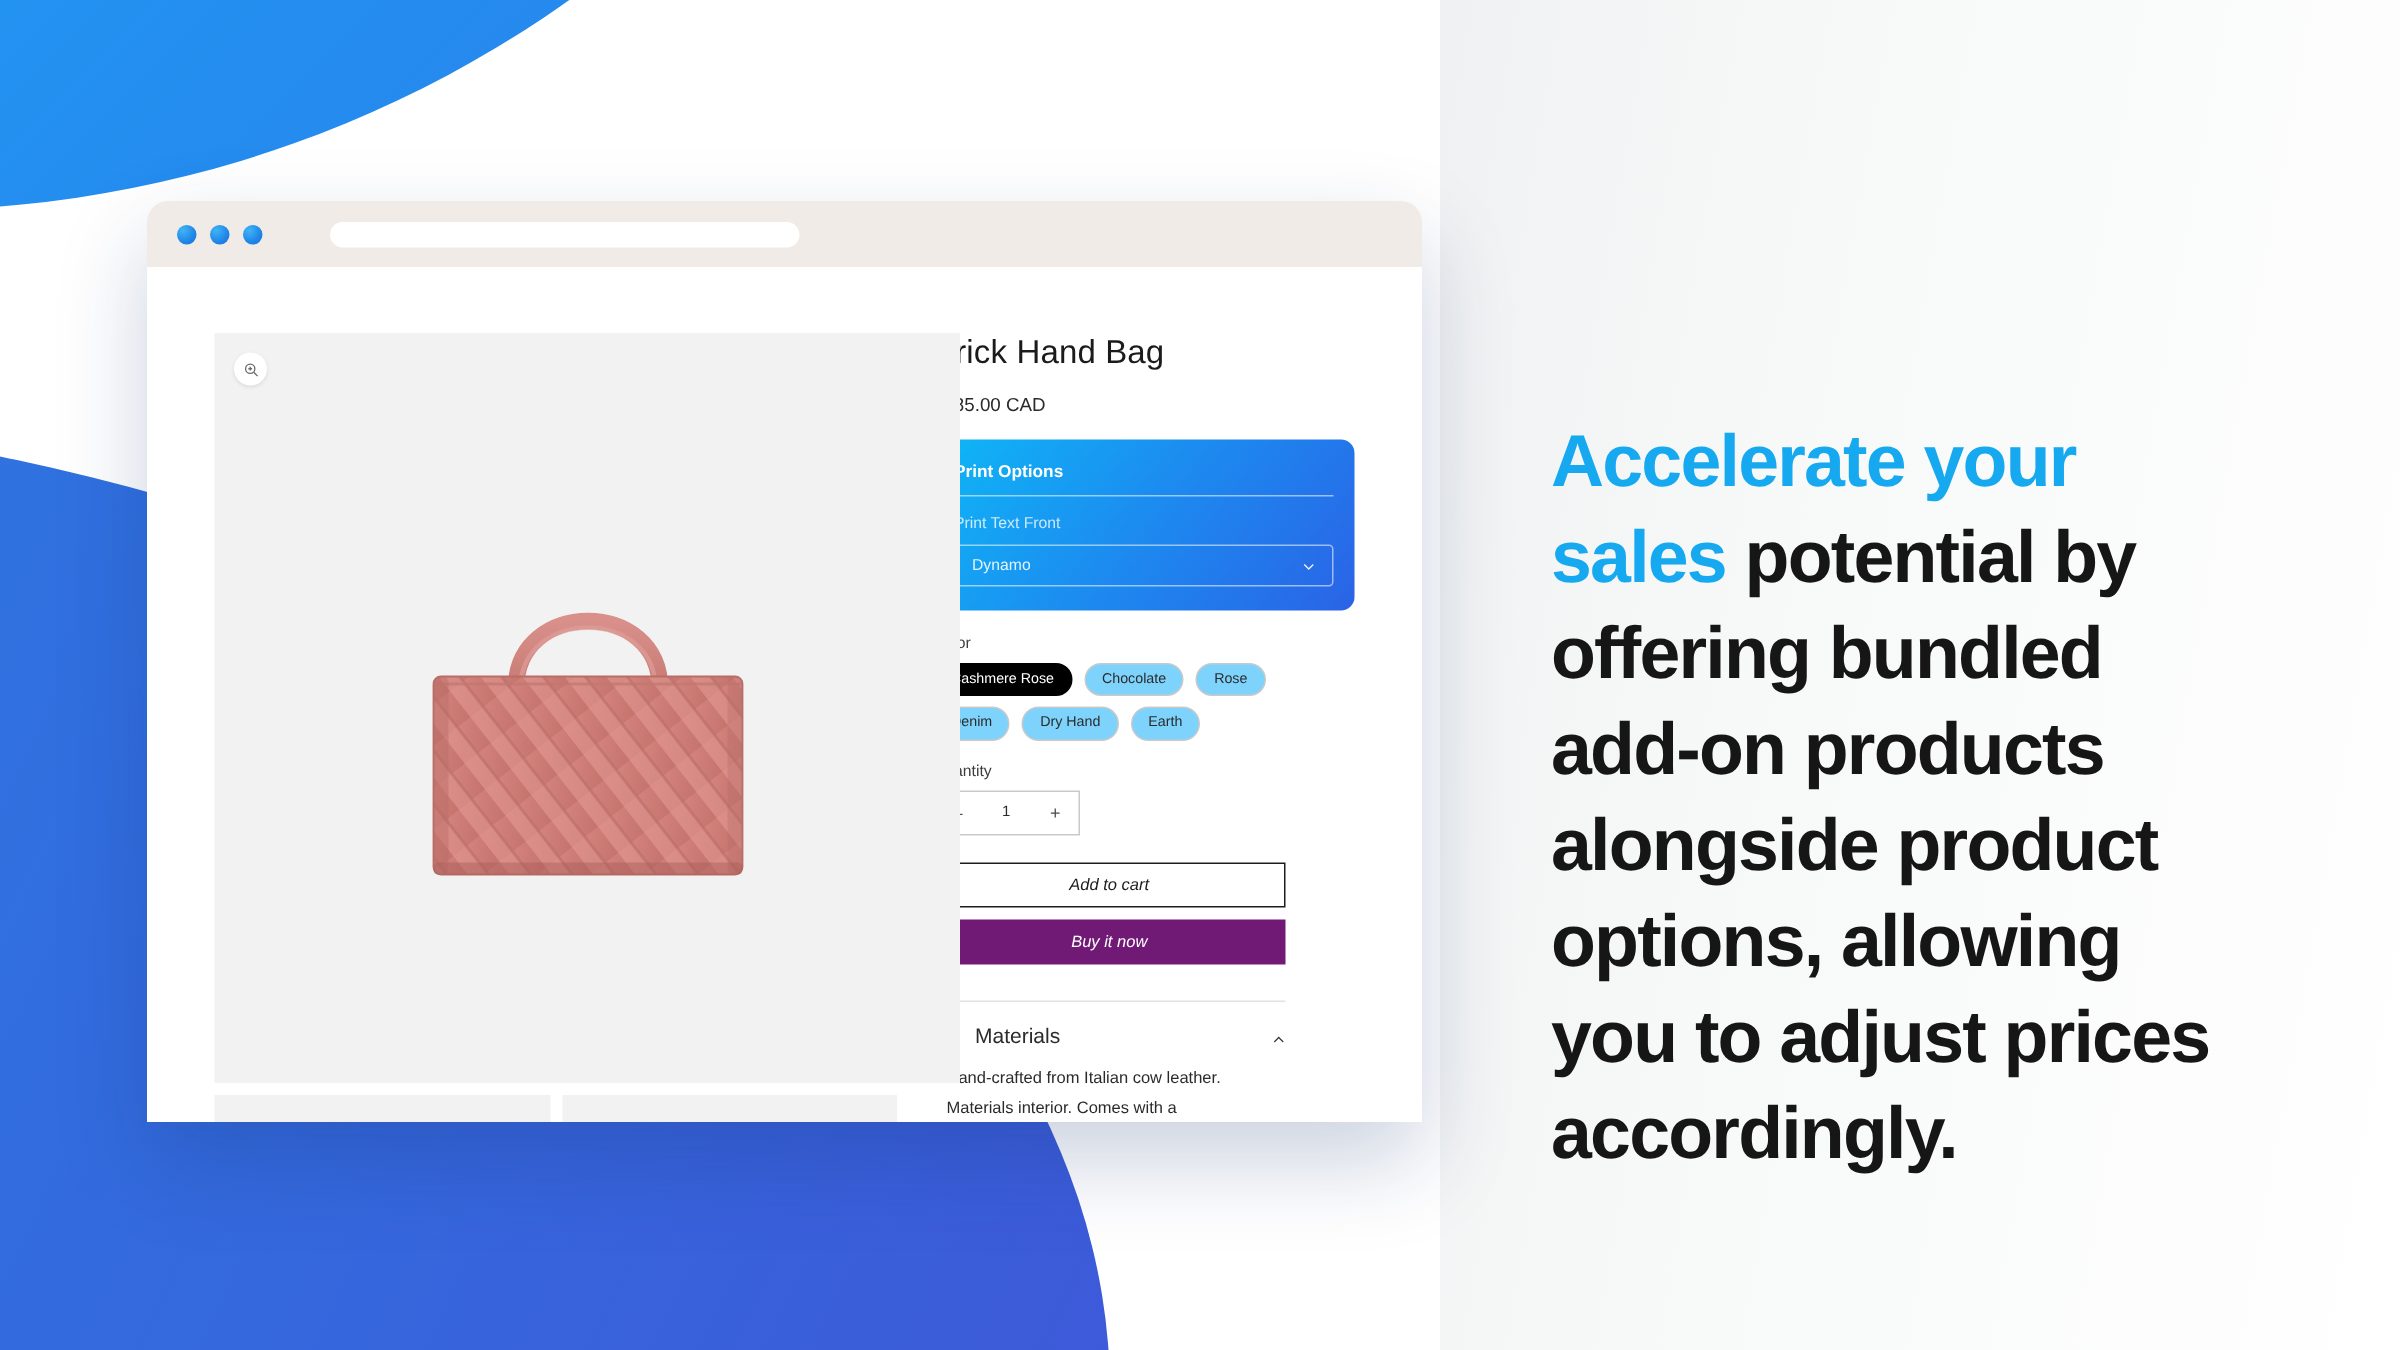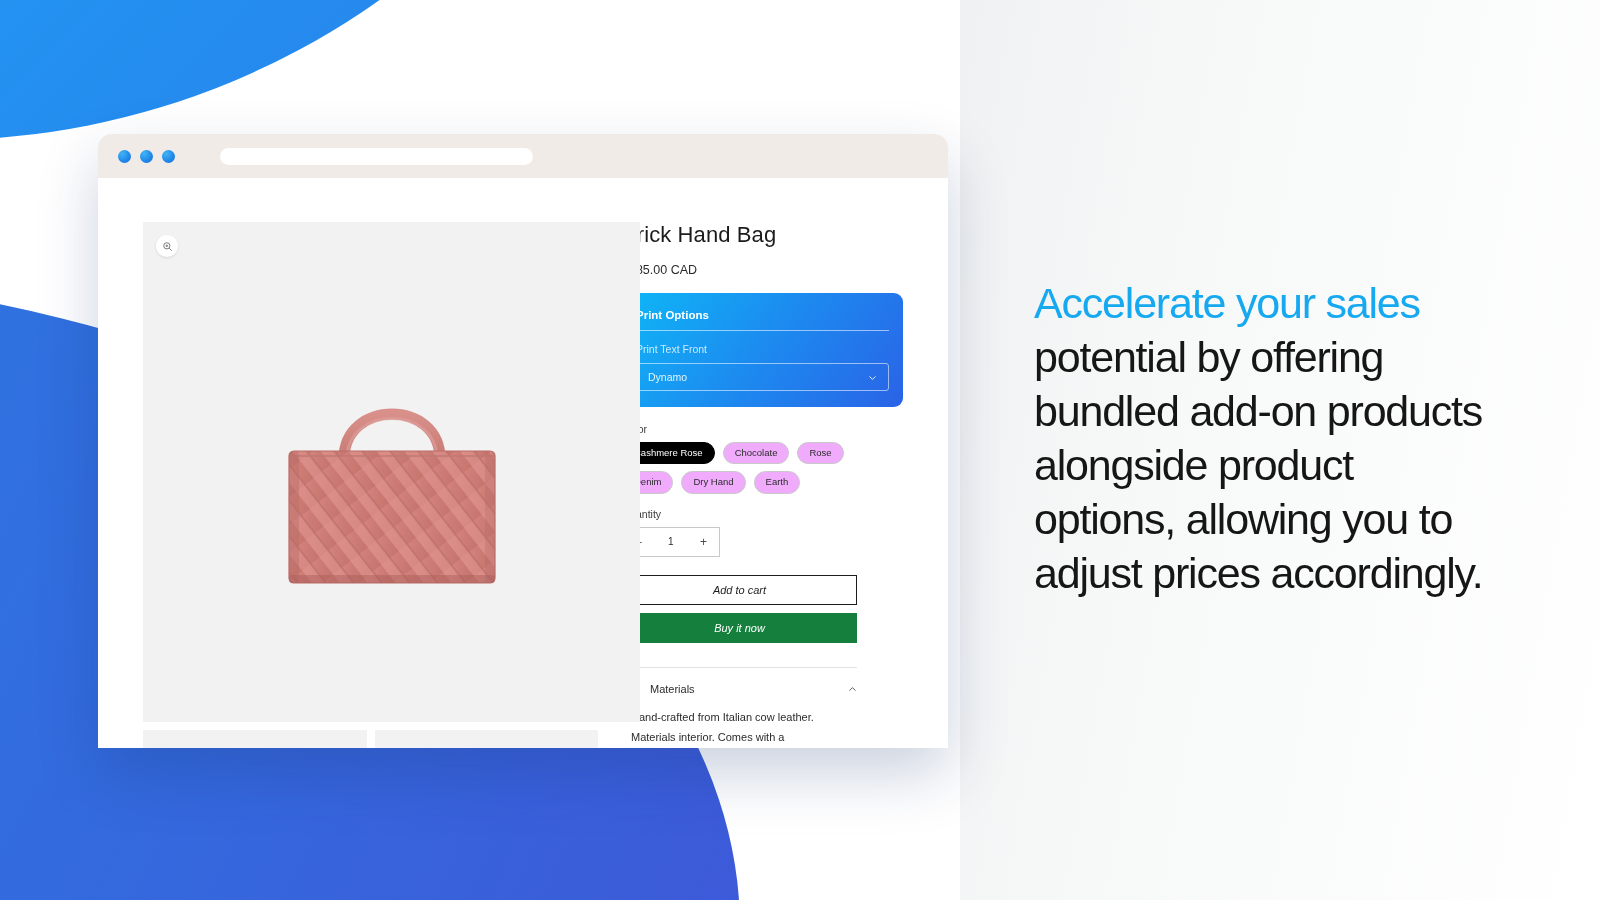--- a/index.html
+++ b/index.html
@@ -175,21 +175,21 @@
     gap: 7px 8px;
     margin-bottom: 14px;
     max-width: 250px;
   }
   .swatch {
     border: 1px solid #c9c9c9;
     border-radius: 20px;
     padding: 5px 11px;
     font-size: 9.5px;
     color: #2b2b2b;
-    background: #f0abfc;
+    background: #7dd3fc;
     white-space: nowrap;
     line-height: 1.1;
   }
   .swatch.selected {
     background: #000;
     color: #fff;
     border-color: #000;
   }
 
   
@@ -212,57 +212,57 @@
     width: 235px;
     height: 30px;
     display: flex;
     align-items: center;
     justify-content: center;
     font-size: 11px;
     margin-bottom: 8px;
     font-style: italic;
   }
   .btn-outline { border: 1px solid #1c1c1c; background: #fff; color: #1c1c1c; }
-  .btn-solid { background: #15803d; color: #fff; }
+  .btn-solid { background: #701a75; color: #fff; }
 
   .divider {
     width: 235px;
     height: 1px;
     background: #e2e2e2;
     margin: 24px 0 14px 0;
   }
 
   
   .acc-head {
     width: 235px;
     display: flex;
     align-items: center;
     gap: 16px;
-    font-size: 11px;
+    font-size: 14px;
     color: #2b2b2b;
     margin-bottom: 11px;
   }
   .acc-head .caret { margin-left: auto; width: 9px; height: 9px; }
   .acc-body {
     width: 226px;
     margin-left: 9px;
     font-size: 11px;
     line-height: 1.85;
     color: #2b2b2b;
   }
 
   
   .copy {
     position: absolute;
     left: 1034px; top: 276px;
     width: 470px;
     z-index: 6;
-    font-size: 43px;
-    line-height: 54px;
-    font-weight: normal;
+    font-size: 49px;
+    line-height: 64px;
+    font-weight: bold;
     color: #161616;
     letter-spacing: -1.2px;
   }
   .copy .hl { color: #16a9f0; }
 </style>
 </head>
 <body>
 
 <div id="stage">
 

